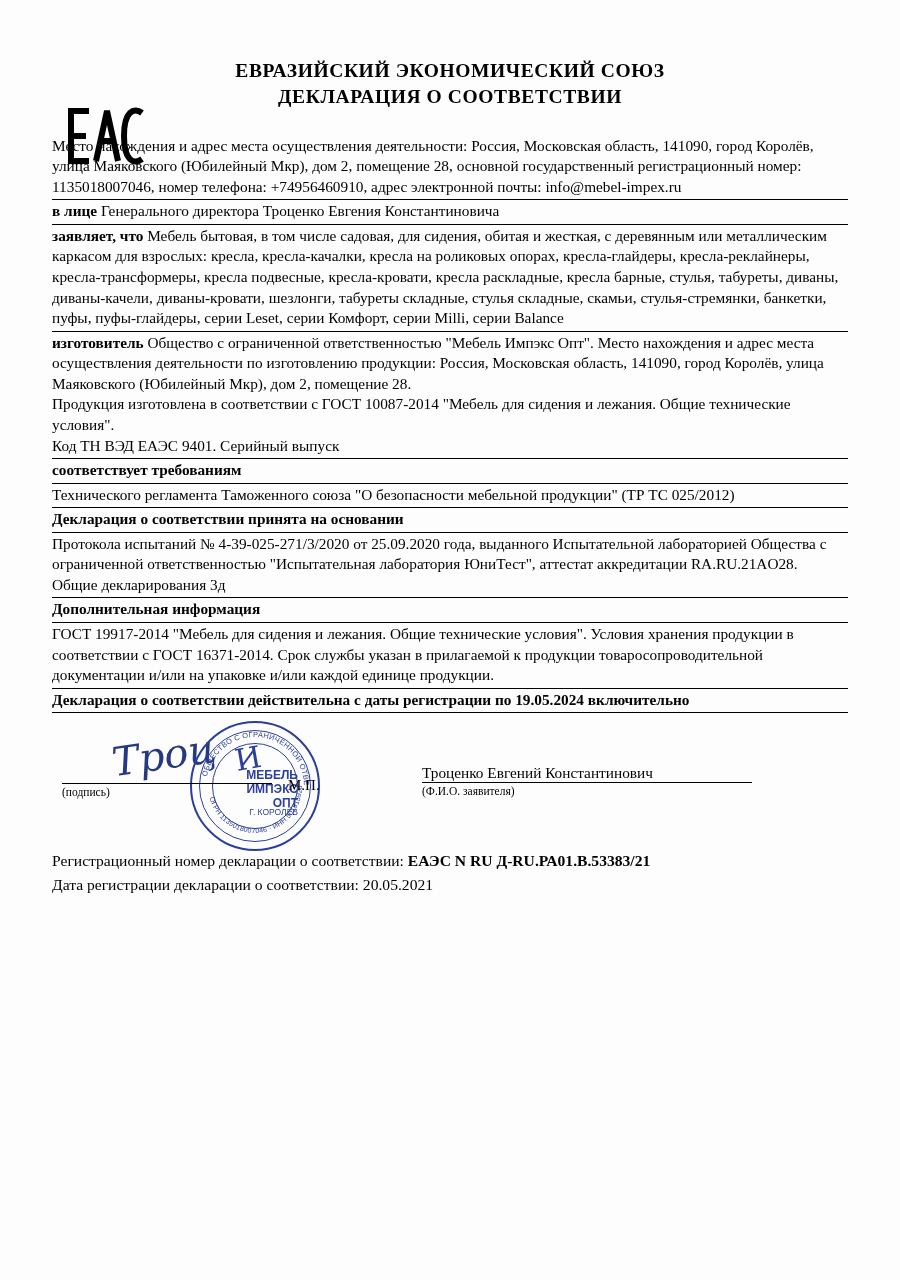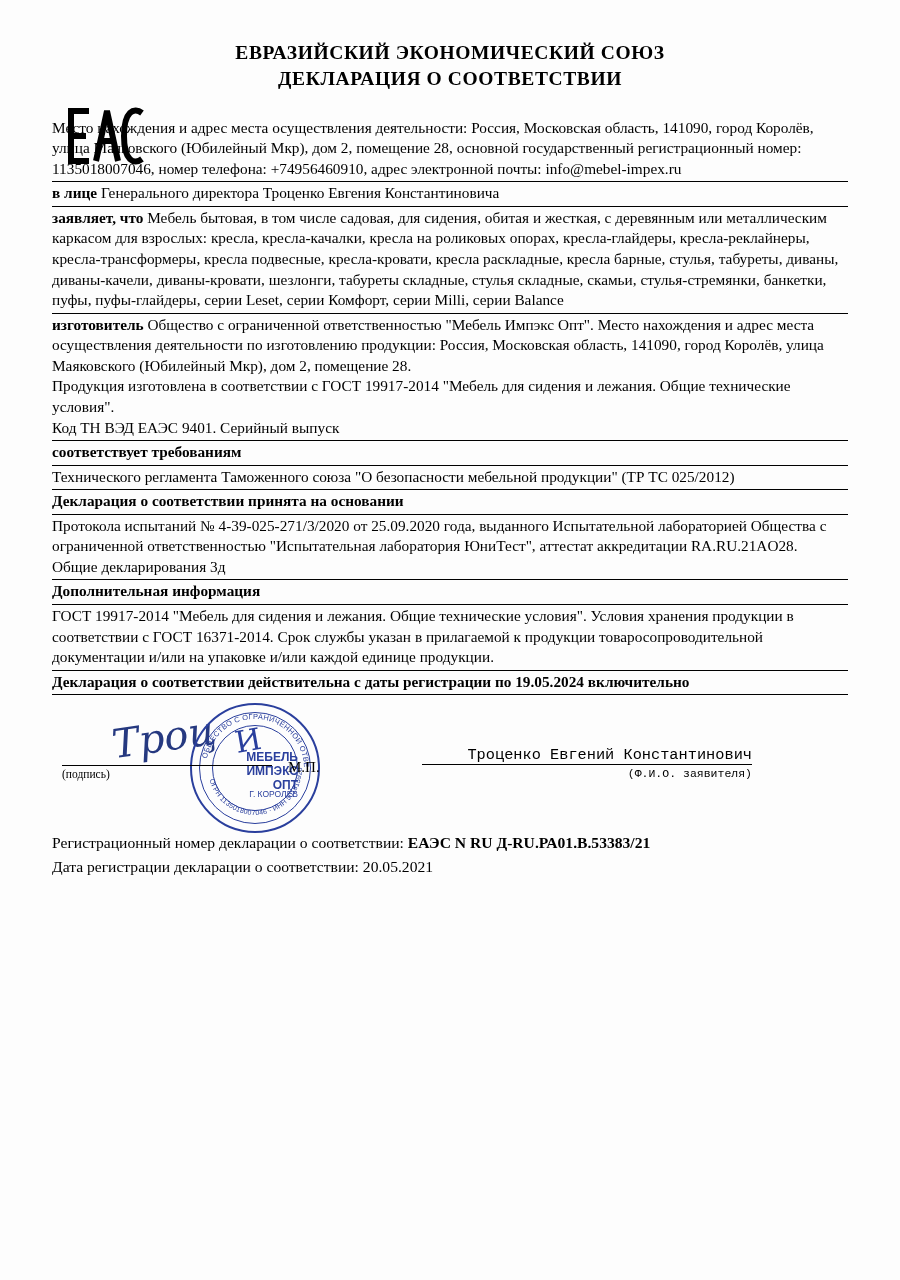--- a/index.html
+++ b/index.html
@@ -27,20 +27,21 @@
     left: 52px;
     top: 40px;
     width: 796px;
   }
   .title-block {
     text-align: center;
     font-weight: bold;
     font-size: 19.5px;
     letter-spacing: 0.6px;
     line-height: 1.35;
+    margin-top: 18px;
   }
   .title-block div { white-space: nowrap; }
 
   .eac-mark {
     position: absolute;
     left: 62px;
     top: 105px;
     width: 86px;
     height: 62px;
   }
@@ -82,22 +83,21 @@
     position: absolute;
     left: 236px;
     top: 58px;
     font-size: 15px;
   }
   .sig-right {
     position: absolute;
     left: 370px;
     top: 32px;
     width: 330px;
-    text-align: right;
-    font-family: Liberation Mono, monospace;
+    text-align: left;
   }
   .sig-right .nm {
     height: 34px;
     border-bottom: 1px solid #000;
     font-size: 15.3px;
     padding-top: 14px;
     box-sizing: border-box;
   }
 
   .handsig {
@@ -210,21 +210,21 @@
       <div class="row">
         <span class="lbl">заявляет, что</span>
         <span>Мебель бытовая, в том числе садовая, для сидения, обитая и жесткая, с деревянным или металлическим каркасом для взрослых: кресла, кресла-качалки, кресла на роликовых опорах, кресла-глайдеры, кресла-реклайнеры, кресла-трансформеры, кресла подвесные, кресла-кровати, кресла раскладные, кресла барные, стулья, табуреты, диваны, диваны-качели, диваны-кровати, шезлонги, табуреты складные, стулья складные, скамьи, стулья-стремянки, банкетки, пуфы, пуфы-глайдеры, серии Leset, серии Комфорт, серии Milli, серии Balance</span>
       </div>
 
       <div class="row">
         <p>
           <span class="lbl">изготовитель</span>
           <span>Общество с ограниченной ответственностью "Мебель Импэкс Опт". Место нахождения и адрес места осуществления деятельности по изготовлению продукции: Россия, Московская область, 141090, город Королёв, улица Маяковского (Юбилейный Мкр), дом 2, помещение 28.</span>
         </p>
-        <p>Продукция изготовлена в соответствии с ГОСТ 19917-2014 "Мебель для сидения и лежания. Общие технические условия".</p>
+        <p>Продукция изготовлена в соответствии с ГОСТ 10087-2014 "Мебель для сидения и лежания. Общие технические условия".</p>
         <p>Код ТН ВЭД ЕАЭС 9401. Серийный выпуск</p>
       </div>
 
       <div class="row">
         <span class="lbl">соответствует требованиям</span>
       </div>
 
       <div class="row">
         <span>Технического регламента Таможенного союза "О безопасности мебельной продукции" (ТР ТС 025/2012)</span>
       </div>

